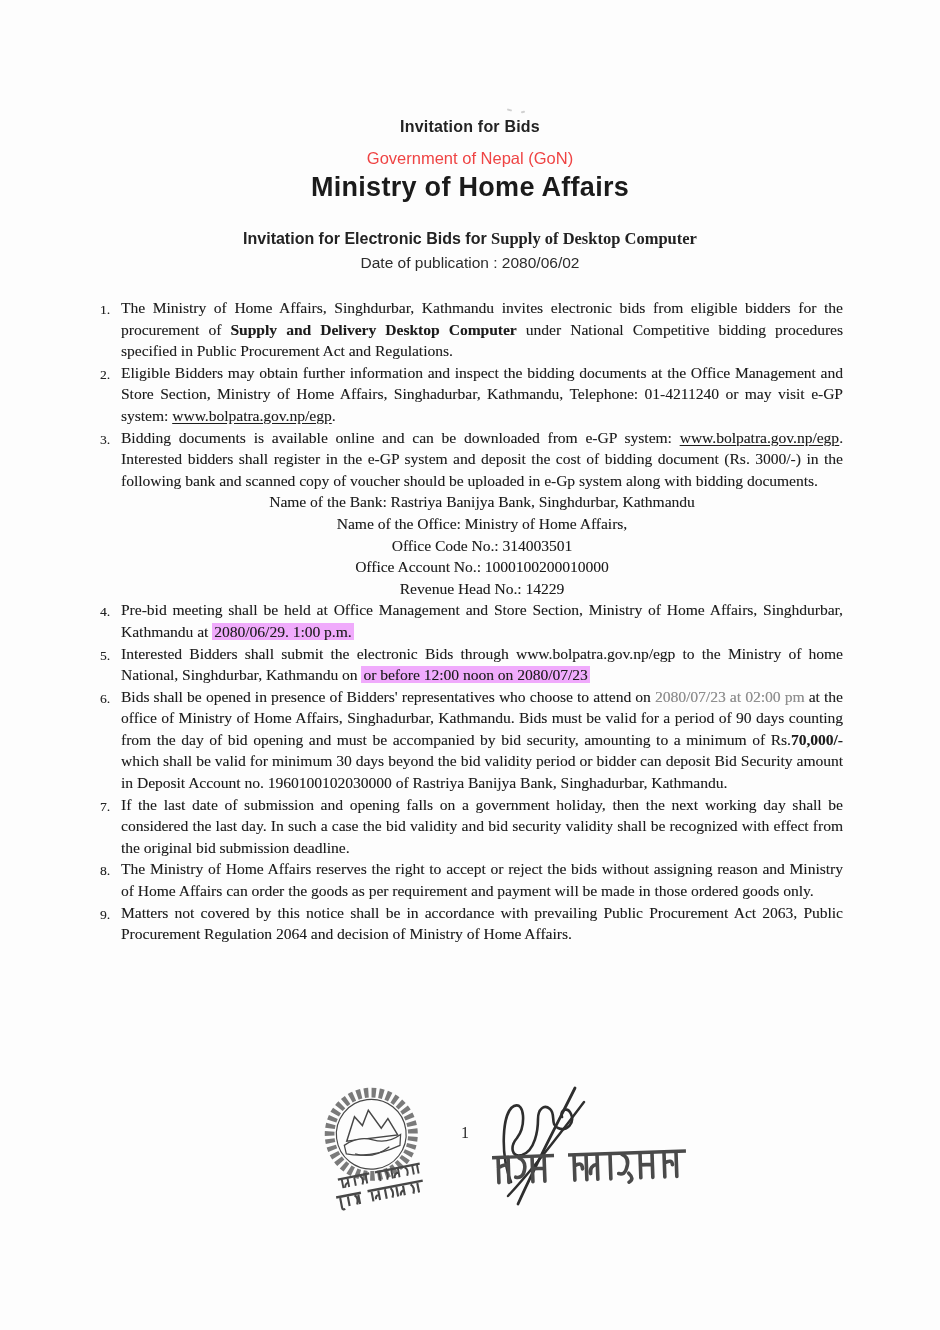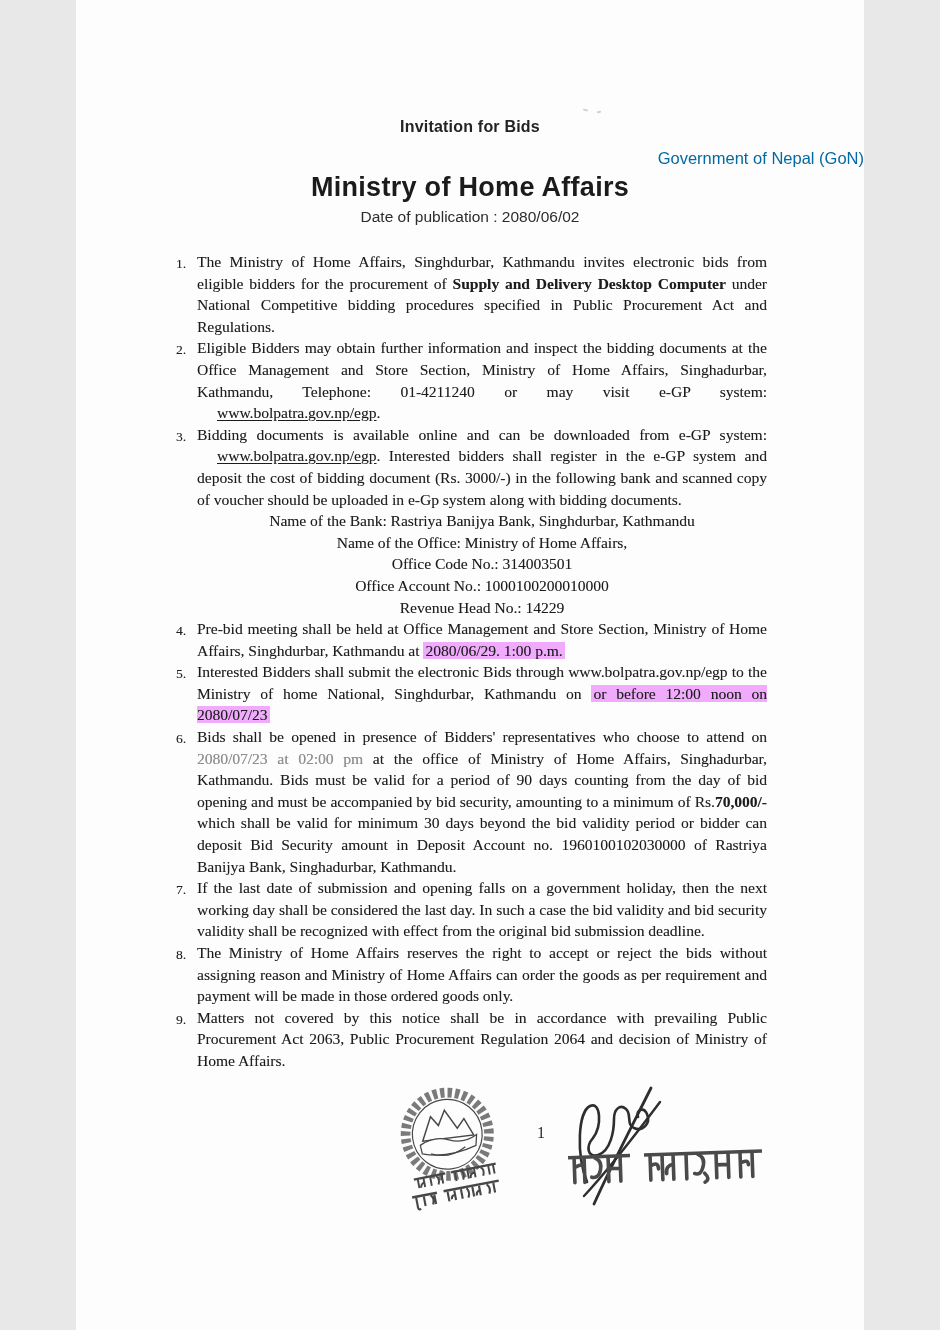--- a/index.html
+++ b/index.html
@@ -1,49 +1,49 @@
 <!DOCTYPE html>
 <html><head>
 <meta charset="utf-8">
 <style>
   html,body{margin:0;padding:0;background:#e8e8e8;}
   .page{
     position:relative;
-    width:788px;height:1330px;
+    width:940px;height:1330px;
     margin:0 auto;
     background:#fdfdfd;
     overflow:hidden;
     font-family:"Liberation Serif", serif;
     color:#1e1e1e;
     box-sizing:border-box;
     padding-top:117px;
   }
   
   .header{text-align:center;font-family:"Liberation Sans", sans-serif;color:#232323;}
   .h-doctype{font-size:16px;font-weight:bold;line-height:20px;letter-spacing:.2px;}
-  .h-gov{font-size:16.5px;line-height:20px;margin-top:11px;color:#0369a1;text-align:right;}
+  .h-gov{font-size:16.5px;line-height:20px;margin-top:11px;color:#ef4444;}
   .h-ministry{font-size:27px;font-weight:bold;line-height:32px;margin-top:3px;letter-spacing:.3px;color:#1b1b1b;}
   .h-subtitle{margin-top:26px;font-size:16px;font-weight:bold;line-height:20px;}
   .h-subtitle .sub-serif{font-family:"Liberation Serif", serif;font-size:16.5px;}
   .h-ifb{margin-top:17px;font-size:15.5px;line-height:18px;}
   .h-ifb .serifb{font-family:"Liberation Serif", serif;font-weight:bold;}
   .h-date{margin-top:5px;font-size:15.5px;line-height:18px;color:#2c2c2c;}
   
   .list{
     margin:25px 97px 0 100px;
     font-size:15.5px;
     line-height:21.6px;
     color:#1c1c1c;
     text-shadow:0.25px 0 0 rgba(25,25,25,.35);
   }
   .list-item{display:flex;}
   .item-number{flex:0 0 21px;width:21px;font-size:13.5px;padding-top:2px;color:#222;}
   .item-body{flex:1;text-align:justify;}
   .seg-bold{font-weight:bold;}
-  .seg-underline{text-decoration:underline;text-underline-offset:2px;margin-left:20px;}
+  .seg-underline{text-decoration:underline;text-underline-offset:2px;}
   .seg-highlight{background:#f0abfc;padding:0 2px;}
   .seg-gray{color:#8f8f8f;}
   .seg-block{text-align:center;}
   
   .page-number{position:absolute;left:461px;top:1124px;font-size:16px;color:#2a2a2a;}
   .stamp{position:absolute;left:311px;top:1080px;width:126px;height:142px;}
   .stamp .ink{stroke:#474747;}
   .stamp .inkfill{fill:#474747;}
   .signature{position:absolute;left:478px;top:1082px;width:214px;height:130px;}
   .signature .pen{stroke:#2e2e2e;fill:none;stroke-linecap:round;}
@@ -58,20 +58,21 @@
 
 <div class="page">
 
   <span class="artifact a1"></span>
   <span class="artifact a2"></span>
 
   <div class="header">
     <div class="h-doctype">Invitation for Bids</div>
     <div class="h-gov">Government of Nepal (GoN)</div>
     <div class="h-ministry">Ministry of Home Affairs</div>
+    <div class="h-subtitle"><span class="sub-sans">Invitation for Electronic Bids for </span><span class="sub-serif">Supply of Desktop Computer</span></div>
     <div class="h-date">Date of publication : 2080/06/02</div>
   </div>
 
   <div class="list" id="list-host">
       <div class="list-item">
         <span class="item-number">1.</span>
         <div class="item-body"><span>The Ministry of Home Affairs, Singhdurbar, Kathmandu invites electronic bids from eligible bidders for the procurement of </span><span class="seg-bold">Supply and Delivery Desktop Computer</span><span> under National Competitive bidding procedures specified in Public Procurement Act and Regulations.</span></div>
       </div>
       <div class="list-item">
         <span class="item-number">2.</span>

